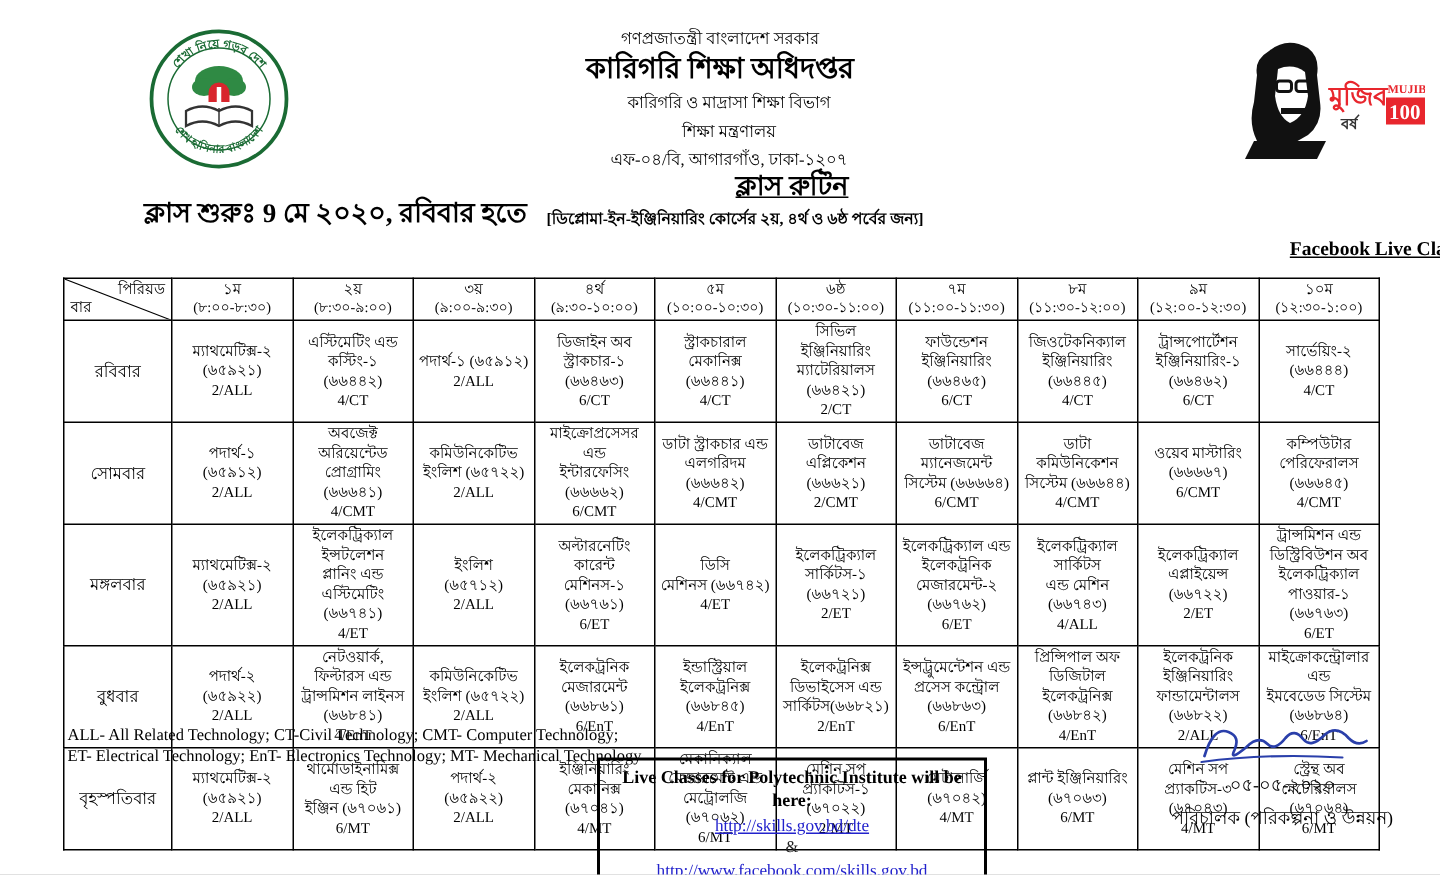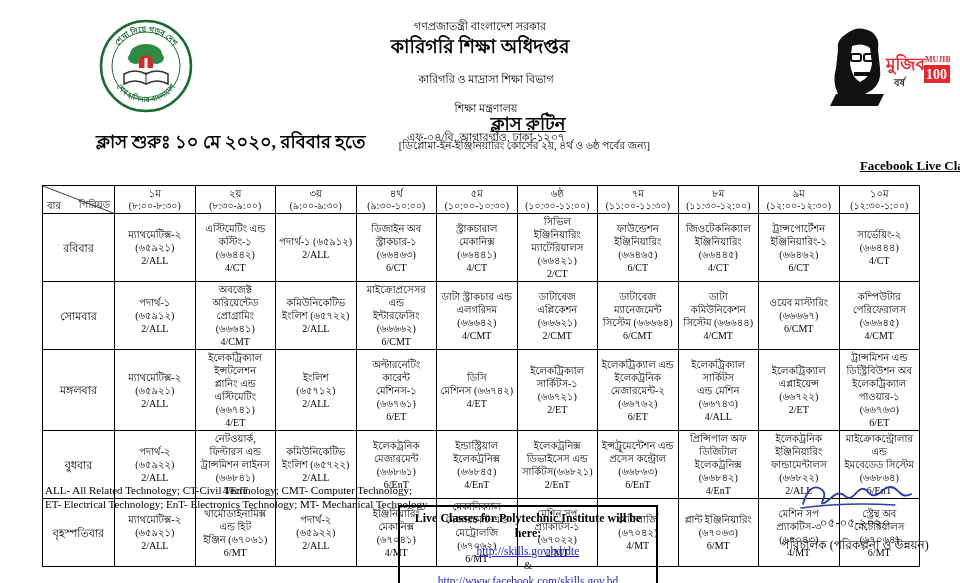--- a/index.html
+++ b/index.html
@@ -6,42 +6,42 @@
   body { background: #888; }
   .page {
     position: relative; width: 960px; height: 583px; margin: 0 auto;
     background: #fff; overflow: hidden;
     font-family: "Liberation Serif", "DejaVu Serif", serif; color: #000;
   }
   
   .gov-block { position: absolute; top: 20px; left: 0; width: 100%; text-align: center; line-height: 1.15; }
   .gov-line1 { font-size: 11px; }
   .gov-line2 { font-size: 19px; font-weight: bold; margin: 3px 0 4px; }
-  .gov-line3, .gov-line4, .gov-line5 { font-size: 11px; margin-top: 16px; padding-left: 12px; }
+  .gov-line3, .gov-line4, .gov-line5 { font-size: 11px; margin-top: 6px; padding-left: 12px; }
   .logo-left { position: absolute; top: 18px; left: 98px; }
   .logo-right { position: absolute; top: 24px; left: 828px; text-align: center; }
   
   .routine-title { position: absolute; top: 110px; left: 0; width: 100%; text-align: center;
     font-size: 18px; font-weight: bold; text-decoration: underline; margin-left: 48px; }
   .start-date { position: absolute; top: 128px; left: 96px; font-size: 18px; font-weight: bold; }
-  .subtitle { position: absolute; top: 138px; left: 330px; width: 320px; text-align: right;
-    font-size: 10.5px; font-weight: normal; }
+  .subtitle { position: absolute; top: 138px; left: 330px; width: 320px; text-align: center;
+    font-size: 10.5px; font-weight: bold; }
   .fb-live { position: absolute; top: 158px; left: 0; width: 100%; text-align: right;
     font-size: 13px; font-weight: bold; text-decoration: underline; margin-left: 14px; }
   
   table.routine { position: absolute; top: 185px; left: 42px; width: 878px;
     border-collapse: collapse; table-layout: fixed; }
   table.routine th, table.routine td {
     border: 1px solid #000; text-align: center; vertical-align: middle;
     font-weight: normal; padding: 1px 2px; line-height: 1.3;
   }
   table.routine thead tr { height: 28px; }
   th.corner { width: 72px; position: relative; padding: 0; }
   th.corner svg { position: absolute; top: 0; left: 0; width: 100%; height: 100%; }
-  th.corner .p-top { position: absolute; top: 12px; right: 4px; font-size: 10px; }
+  th.corner .p-top { position: absolute; top: 1px; right: 4px; font-size: 10px; }
   th.corner .p-bot { position: absolute; bottom: 1px; left: 4px; font-size: 10px; }
   th.period { font-size: 10px; }
   th.period .time { font-size: 9.5px; }
   th.day { font-size: 11px; }
   td.subj { font-size: 10px; white-space: pre-line; }
   
   .legend { position: absolute; top: 483px; left: 45px; font-size: 11px; line-height: 1.3; }
   .live-box { position: absolute; top: 505px; left: 398px; width: 260px;
     border: 2px solid #000; text-align: center; padding: 4px 6px 6px; }
   .live-box .lb-title { font-size: 12px; font-weight: bold; }
@@ -96,21 +96,21 @@
       <path d="M 8,70 L 56,70 L 50,82 L 2,82 Z" fill="#111"></path>
       <text x="58" y="46" font-size="17" font-weight="bold" fill="#e8262d">মুজিব</text>
       <text x="66" y="62" font-size="10" font-weight="bold" fill="#333">বর্ষ</text>
       <text x="97" y="38" font-size="8" font-weight="bold" fill="#e8262d">MUJIB</text>
       <rect x="96" y="41" width="26" height="18" fill="#e8262d"></rect>
       <text x="98" y="55" font-size="14" font-weight="bold" fill="#fff">100</text>
     </svg>
   </div>
 
   <div class="routine-title">ক্লাস রুটিন</div>
-  <div class="start-date">ক্লাস শুরুঃ ১০ মে ২০২০, রবিবার হতে</div>
+  <div class="start-date">ক্লাস শুরুঃ 9 মে ২০২০, রবিবার হতে</div>
   <div class="subtitle">[ডিপ্লোমা-ইন-ইঞ্জিনিয়ারিং কোর্সের ২য়, ৪র্থ ও ৬ষ্ঠ পর্বের জন্য]</div>
   <div class="fb-live">Facebook Live Class</div>
 
   <table class="routine">
     <thead>
       <tr id="head-row">
         <th class="corner">
           <svg viewBox="0 0 72 28" preserveAspectRatio="none">
             <line x1="0" y1="0" x2="72" y2="28" stroke="#000" stroke-width="0.8"></line>
           </svg>

